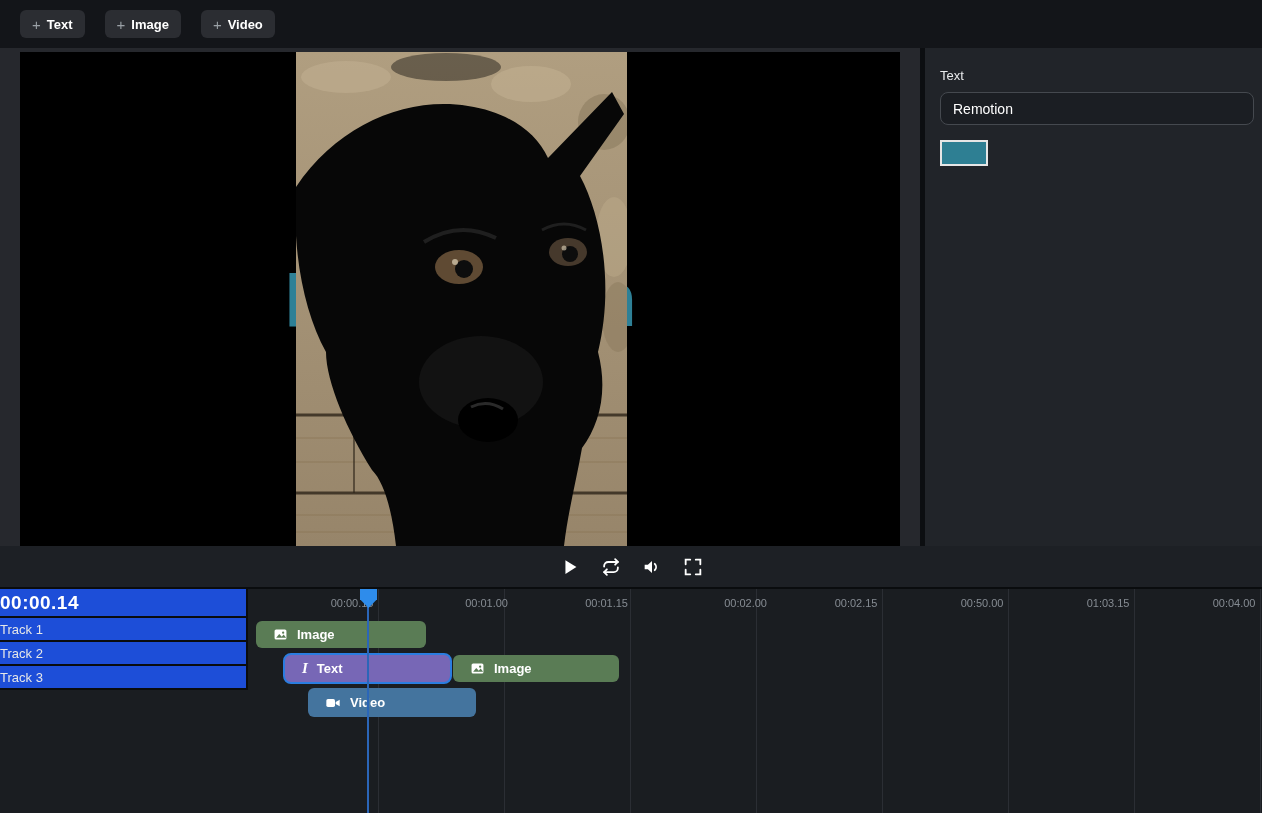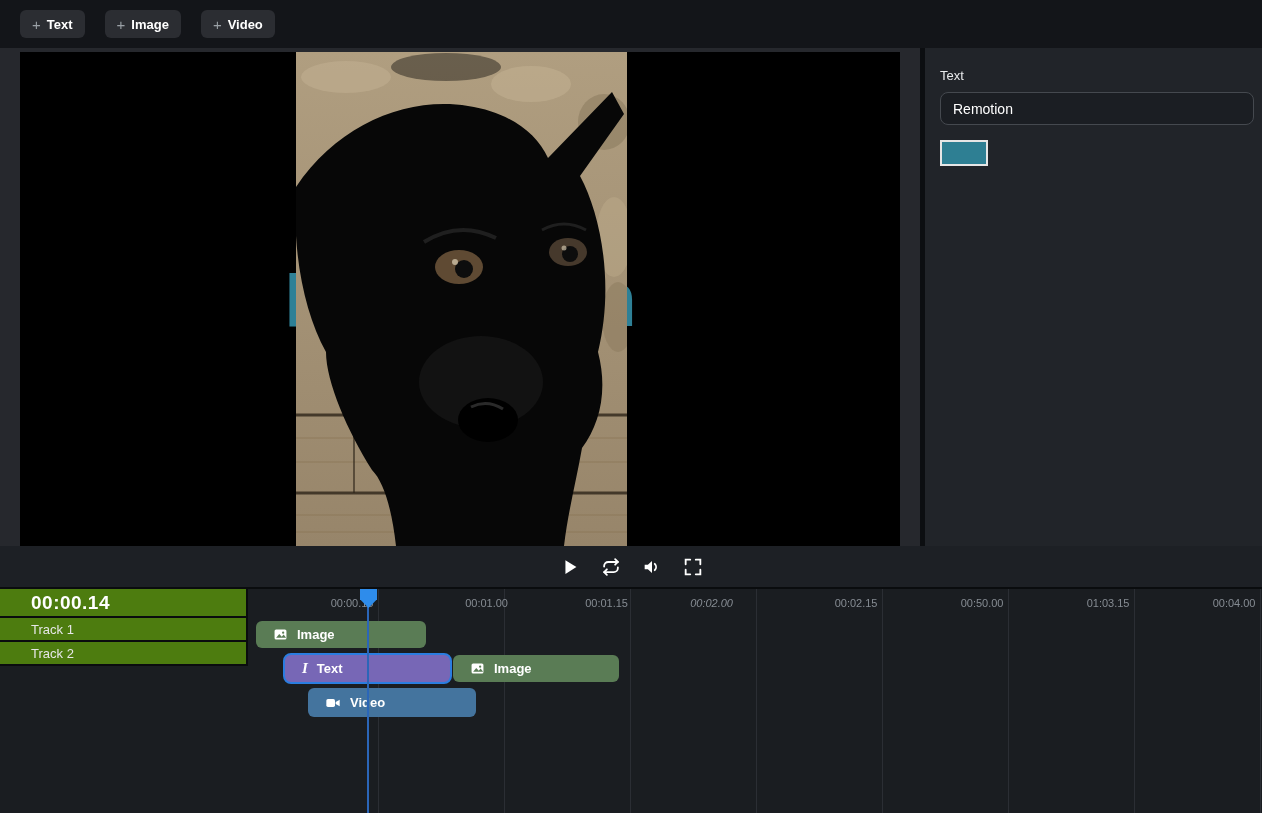--- a/index.html
+++ b/index.html
@@ -35,21 +35,21 @@
 
   
   .transport { height:41px; background:#1d2025; display:flex; align-items:center;
                justify-content:center; gap:17px; }
   .tr-btn { width:24px; height:24px; background:none; border:none; padding:0; cursor:pointer; }
   .tr-btn svg { width:22px; height:22px; display:block; margin:auto; }
 
   
   .timeline { position:relative; height:226px; background:#1a1d21; border-top:2px solid #0a0c0e; }
   .tl-left { position:absolute; left:0; top:0; width:248px; border-right:2px solid #0a0c0e; }
-  .tl-row { background:#4d7c0f; border-bottom:2px solid #0a0c0e; padding-left:31px;
+  .tl-row { background:#1d4ed8; border-bottom:2px solid #0a0c0e; 
             display:flex; align-items:center; }
   .tl-timecode { height:29px; color:#fff; font-size:19px; font-weight:700; letter-spacing:.5px; }
   .tl-track { height:24px; color:#e6e7e8; font-size:13px; }
   .tl-right { position:absolute; left:248px; top:0; right:0; bottom:0; overflow:hidden; }
   .grid { position:absolute; top:0; bottom:0; width:1px; background:#2b2e34; }
   .tick { position:absolute; top:0; height:29px; line-height:29px; width:90px;
           text-align:right; font-size:11px; color:#868c93; }
   .clip { position:absolute; border-radius:6px; display:flex; align-items:center;
           padding-left:17px; gap:9px; color:#fff; font-size:13px; font-weight:700;
           cursor:pointer; }
@@ -163,31 +163,32 @@
       </svg>
   </button>
 </div>
 
 <div class="timeline">
   <div class="tl-left">
     <div class="tl-row tl-timecode">00:00.14</div>
     <div id="trackRows">
         <div class="tl-row tl-track">Track 1</div>
         <div class="tl-row tl-track">Track 2</div>
+        <div class="tl-row tl-track">Track 3</div>
       </div>
   </div>
   <div class="tl-right" id="tlRight">
       <div class="grid" style="left: 129.5px;"></div>
       <div class="tick" style="left: 35.5px;">00:00.15</div>
       <div class="grid" style="left: 255.5px;"></div>
       <div class="tick" style="left: 170px;">00:01.00</div>
       <div class="grid" style="left: 381.5px;"></div>
       <div class="tick" style="left: 290px;">00:01.15</div>
       <div class="grid" style="left: 507.5px;"></div>
-      <div class="tick" style="left: 395px; font-style: italic;">00:02.00</div>
+      <div class="tick" style="left: 429px;">00:02.00</div>
       <div class="grid" style="left: 633.5px;"></div>
       <div class="tick" style="left: 539.5px;">00:02.15</div>
       <div class="grid" style="left: 759.5px;"></div>
       <div class="tick" style="left: 665.5px;">00:50.00</div>
       <div class="grid" style="left: 885.5px;"></div>
       <div class="tick" style="left: 791.5px;">01:03.15</div>
       <div class="grid" style="left: 1011.5px;"></div>
       <div class="tick" style="left: 917.5px;">00:04.00</div>
       <div class="clip" style="left: 8px; width: 170px; top: 32px; height: 27px; background: rgb(90, 124, 85);">
         <svg width="15" height="15" viewBox="0 0 24 24">

